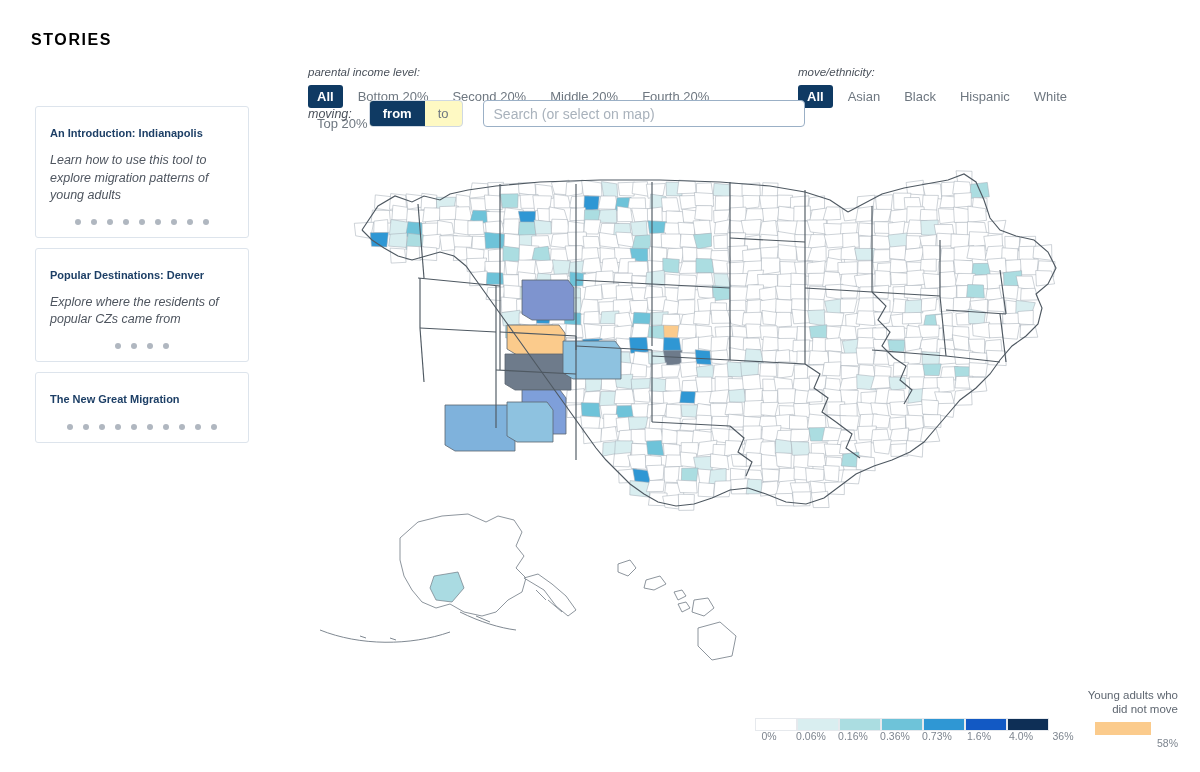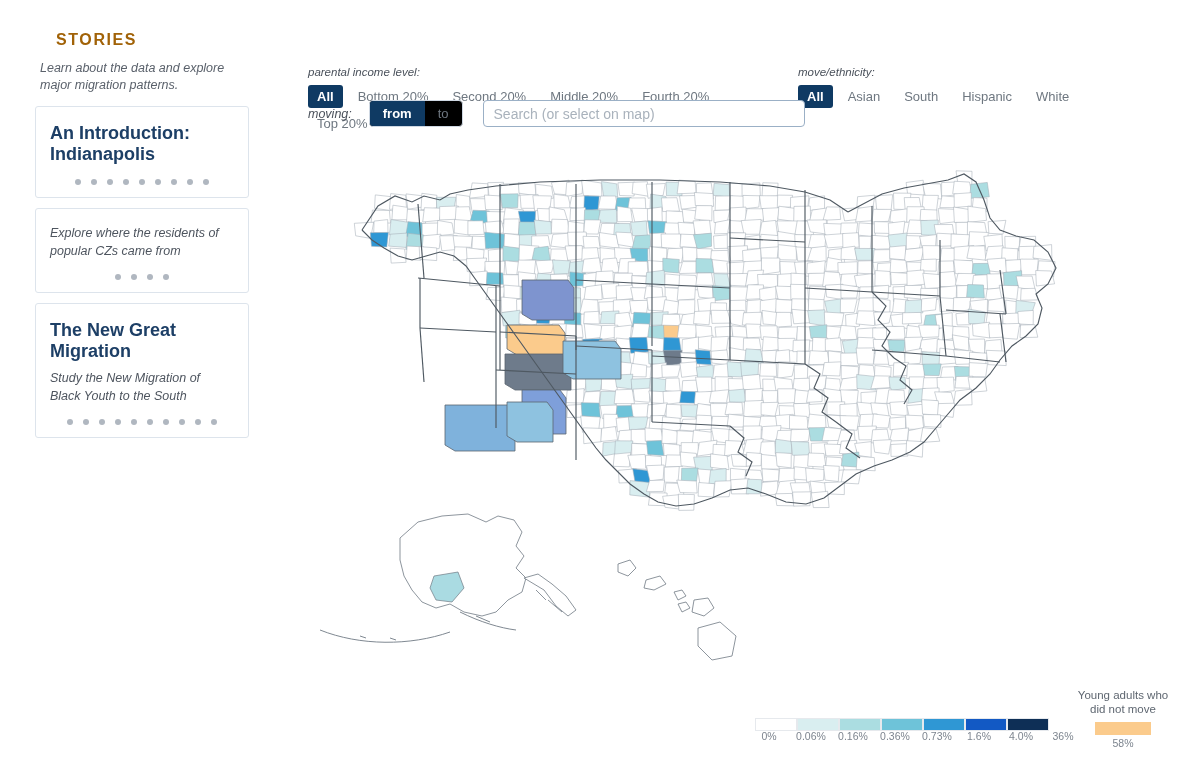--- a/index.html
+++ b/index.html
@@ -7,39 +7,39 @@
     width: 1200px; height: 772px;
     background: #ffffff;
     font-family: "Liberation Sans", sans-serif;
     overflow: hidden;
   }
   .app { position: relative; width: 1200px; height: 772px; }
 
   
   .sidebar { position: absolute; left: 0; top: 0; width: 300px; height: 772px; }
   .stories-title {
-    position: absolute; left: 56px; top: 31px;
+    position: absolute; left: 31px; top: 31px;
     font-size: 16px; font-weight: bold; letter-spacing: 1.6px;
-    color: #a16207;
+    color: #000000;
   }
   .stories-sub {
     position: absolute; left: 40px; top: 60px; width: 200px;
     font-size: 12.5px; font-style: italic; color: #5a616b; line-height: 17px;
   }
   .story-list { position: absolute; left: 35px; top: 106px; width: 214px; }
   .story-card {
     border: 1px solid #dde4ec;
     border-radius: 3px;
     background: #ffffff;
     padding: 16px 14px 12px 14px;
     margin-bottom: 10px;
     cursor: pointer;
   }
   .story-card-title {
-    font-size: 18px; font-weight: bold; color: #1d3f66;
+    font-size: 11px; font-weight: bold; color: #1d3f66;
     line-height: 21px; margin-bottom: 8px;
   }
   .story-card-desc {
     font-size: 12.5px; font-style: italic; color: #4e555f;
     line-height: 17.5px;
   }
   .dots { display: flex; justify-content: center; gap: 10px; margin-top: 14px; }
   .dot { width: 6px; height: 6px; border-radius: 50%; background: #b0b7c0; }
 
   
@@ -56,21 +56,21 @@
   .seg.active { background: #0f3a63; color: #ffffff; font-weight: bold; }
 
   .race-filters { position: absolute; left: 798px; top: 26px; }
   .race-filters .seg-row { max-width: 380px; }
 
   
   .moving-row { position: absolute; left: 308px; top: 100px; display: flex; align-items: center; gap: 8px; }
   .moving-label { font-size: 12.5px; font-style: italic; color: #4a515b; margin-right: 9px; }
   .toggle {
     display: flex; border: 1px solid #cfd8e3; border-radius: 4px; overflow: hidden;
-    background: #000000;
+    background: #fef9c3;
   }
   .toggle .tg {
     font-size: 13px; padding: 5px 13px; cursor: pointer; color: #6e7780;
   }
   .toggle .tg.active { background: #0f3a63; color: #fff; font-weight: bold; }
   .search-box {
     margin-left: 12px; width: 322px; height: 27px;
     border: 1px solid #9bb0c6; border-radius: 4px;
     font-size: 14px; color: #333; padding: 0 10px;
     font-family: "Liberation Sans", sans-serif;
@@ -85,66 +85,66 @@
   
   .legend { position: absolute; left: 748px; top: 688px; width: 440px; height: 70px; }
   .legend-moved-title {
     position: absolute; left: 12px; top: 14px;
     font-size: 11.5px; color: #5f6771;
   }
   .legend-scale { position: absolute; left: 755px; top: 718px; display: flex; }
   .swatch { width: 42px; height: 13px; border: 1px solid #e6e9ed; }
   .legend-ticks { position: absolute; left: 748px; top: 730px; display: flex; }
   .tick { width: 42px; text-align: center; font-size: 10.5px; color: #7d858f; }
-  .legend-stay { position: absolute; left: 1068px; top: 688px; width: 110px; text-align: center; }
+  .legend-stay { position: absolute; left: 1068px; top: 688px; width: 110px; text-align: right; }
   .legend-stay-title { font-size: 11.5px; color: #5f6771; line-height: 14px; }
   .legend-stay-swatch {
     width: 56px; height: 13px; background: #fbcb8c; margin: 6px auto 0 auto;
   }
   .legend-stay-val { font-size: 10.5px; color: #7d858f; margin-top: 2px; }
 </style>
 </head>
 <body>
 
 <div class="app">
 
   <div class="sidebar">
     <div class="stories-title">STORIES</div>
-    <div class="stories-sub">Learn about the data and explore major migration patterns.</div>
 
     <div class="story-list">
 
       <div class="story-card">
         <div class="story-card-title">An Introduction: Indianapolis</div>
+        <div class="story-card-desc">Learn how to use this tool to explore migration patterns of young adults</div>
         <div class="dots">
             <span class="dot"></span>
             <span class="dot"></span>
             <span class="dot"></span>
             <span class="dot"></span>
             <span class="dot"></span>
             <span class="dot"></span>
             <span class="dot"></span>
             <span class="dot"></span>
             <span class="dot"></span>
           </div>
       </div>
 
       <div class="story-card">
+        <div class="story-card-title">Popular Destinations: Denver</div>
         <div class="story-card-desc">Explore where the residents of popular CZs came from</div>
         <div class="dots">
             <span class="dot"></span>
             <span class="dot"></span>
             <span class="dot"></span>
             <span class="dot"></span>
           </div>
       </div>
 
       <div class="story-card">
         <div class="story-card-title">The New Great Migration</div>
-        <div class="story-card-desc">Study the New Migration of Black Youth to the South</div>
         <div class="dots">
             <span class="dot"></span>
             <span class="dot"></span>
             <span class="dot"></span>
             <span class="dot"></span>
             <span class="dot"></span>
             <span class="dot"></span>
             <span class="dot"></span>
             <span class="dot"></span>
             <span class="dot"></span>
@@ -165,21 +165,21 @@
         <span class="seg">Fourth 20%</span>
         <span class="seg">Top 20%</span>
       </div>
   </div>
 
   <div class="race-filters">
     <div class="filter-label">move/ethnicity:</div>
     <div class="seg-row">
         <span class="seg active">All</span>
         <span class="seg">Asian</span>
-        <span class="seg">South</span>
+        <span class="seg">Black</span>
         <span class="seg">Hispanic</span>
         <span class="seg">White</span>
       </div>
   </div>
 
   <div class="moving-row">
     <span class="moving-label">moving:</span>
     <div class="toggle">
       <span class="tg active">from</span>
       <span class="tg">to</span>

